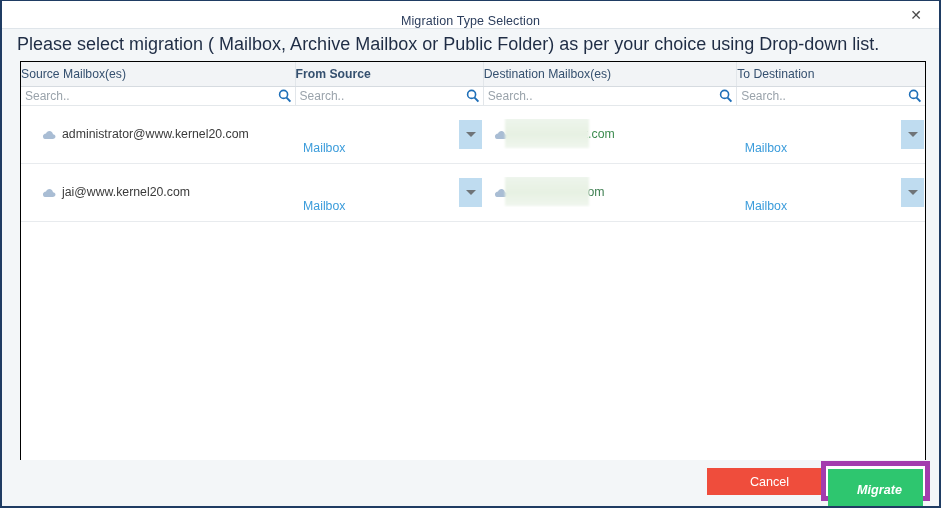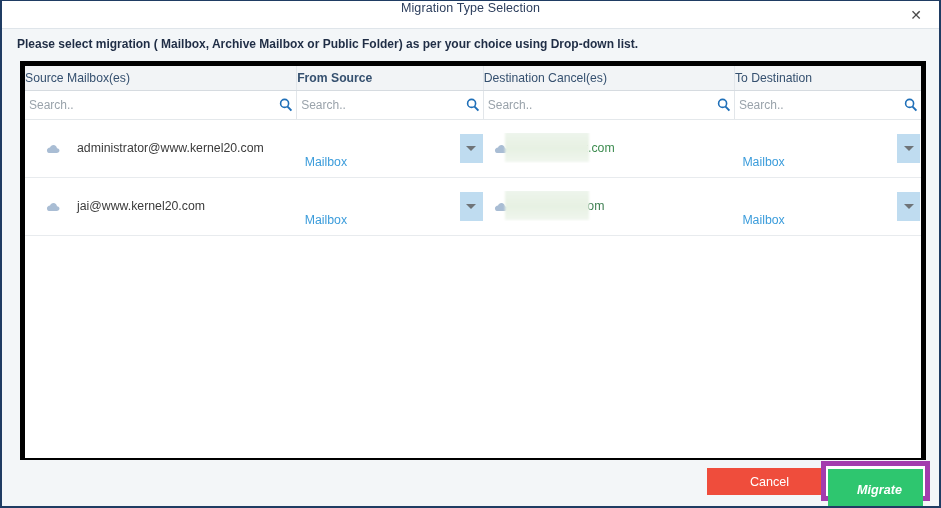--- a/index.html
+++ b/index.html
@@ -17,21 +17,21 @@
     border-top: 1px solid #1f3c63;
     overflow: hidden;
   }
   
   .titlebar {
     position: relative;
     height: 28px;
     background: #ffffff;
     border-bottom: 1px solid #dfe5ea;
     display: flex;
-    align-items: flex-start;
+    align-items: flex-end;
     justify-content: center;
   }
   .titlebar-text {
     font-size: 12.5px;
     color: #2c3e5d;
     letter-spacing: .1px;
   }
   .close-btn {
     position: absolute;
     right: 8px; top: 0;
@@ -47,31 +47,31 @@
   }
   
   .instruction {
     height: 30px;
     background: #f3f6f8;
     display: flex;
     align-items: center;
     padding-left: 15px;
   }
   .instruction-text {
-    font-size: 12px;
-    font-weight: bold;
+    font-size: 18px;
+    font-weight: normal;
     color: #1f2d45;
   }
   
   .grid-wrap {
     position: absolute;
     left: 18px; top: 60px;
     width: 906px; height: 402px;
     background: #ffffff;
-    border: 5px solid #000000;
+    border: 1px solid #000000;
     overflow: hidden;
   }
   table.grid {
     width: 100%;
     border-collapse: collapse;
     table-layout: fixed;
   }
   table.grid th, table.grid td {
     padding: 0;
     vertical-align: middle;
@@ -100,21 +100,21 @@
 
   tr.search-row td {
     height: 18px;
     background: #ffffff;
     border-bottom: 1px solid #e4e8eb;
     position: relative;
   }
   .search-cell {
     display: flex;
     align-items: center;
-    height: 28px;
+    height: 18px;
     padding-left: 2px;
     padding-right: 2px;
   }
   .search-input {
     flex: 1 1 auto;
     border: none;
     outline: none;
     background: transparent;
     font-family: "Liberation Sans", sans-serif;
     font-size: 12px;
@@ -132,21 +132,21 @@
   td.sep-r { border-right: 1px solid #e2e6ea; }
 
   tbody tr.data-row td {
     height: 30px;
     border-bottom: 1px solid #e8ebee;
     background: #ffffff;
   }
   .cell-src {
     display: flex;
     align-items: center;
-    gap: 17px;
+    gap: 6px;
     padding-left: 20px;
     font-size: 12.3px;
     color: #3b3b3b;
     height: 30px;
     overflow: hidden;
     white-space: nowrap;
   }
   .cell-dst {
     display: flex;
     align-items: center;
@@ -260,21 +260,21 @@
           <col class="c-fsrc">
           <col class="c-fsrcbtn">
         <col class="c-dst">
           <col class="c-tdst">
           <col class="c-tdstbtn">
       </colgroup>
       <thead>
         <tr>
           <th class="hdr-src">Source Mailbox(es)</th>
           <th class="hdr-fsrc" colspan="2">From Source</th>
-          <th class="hdr-dst">Destination Cancel(es)</th>
+          <th class="hdr-dst">Destination Mailbox(es)</th>
           <th class="hdr-tdst" colspan="2">To Destination</th>
         </tr>
       </thead>
       <tbody>
 
         <tr class="search-row">
           <td class="sep-r">
             <div class="search-cell">
               <input class="search-input" type="text" placeholder="Search.." style="">
               <svg class="mag" viewBox="0 0 16 16">

